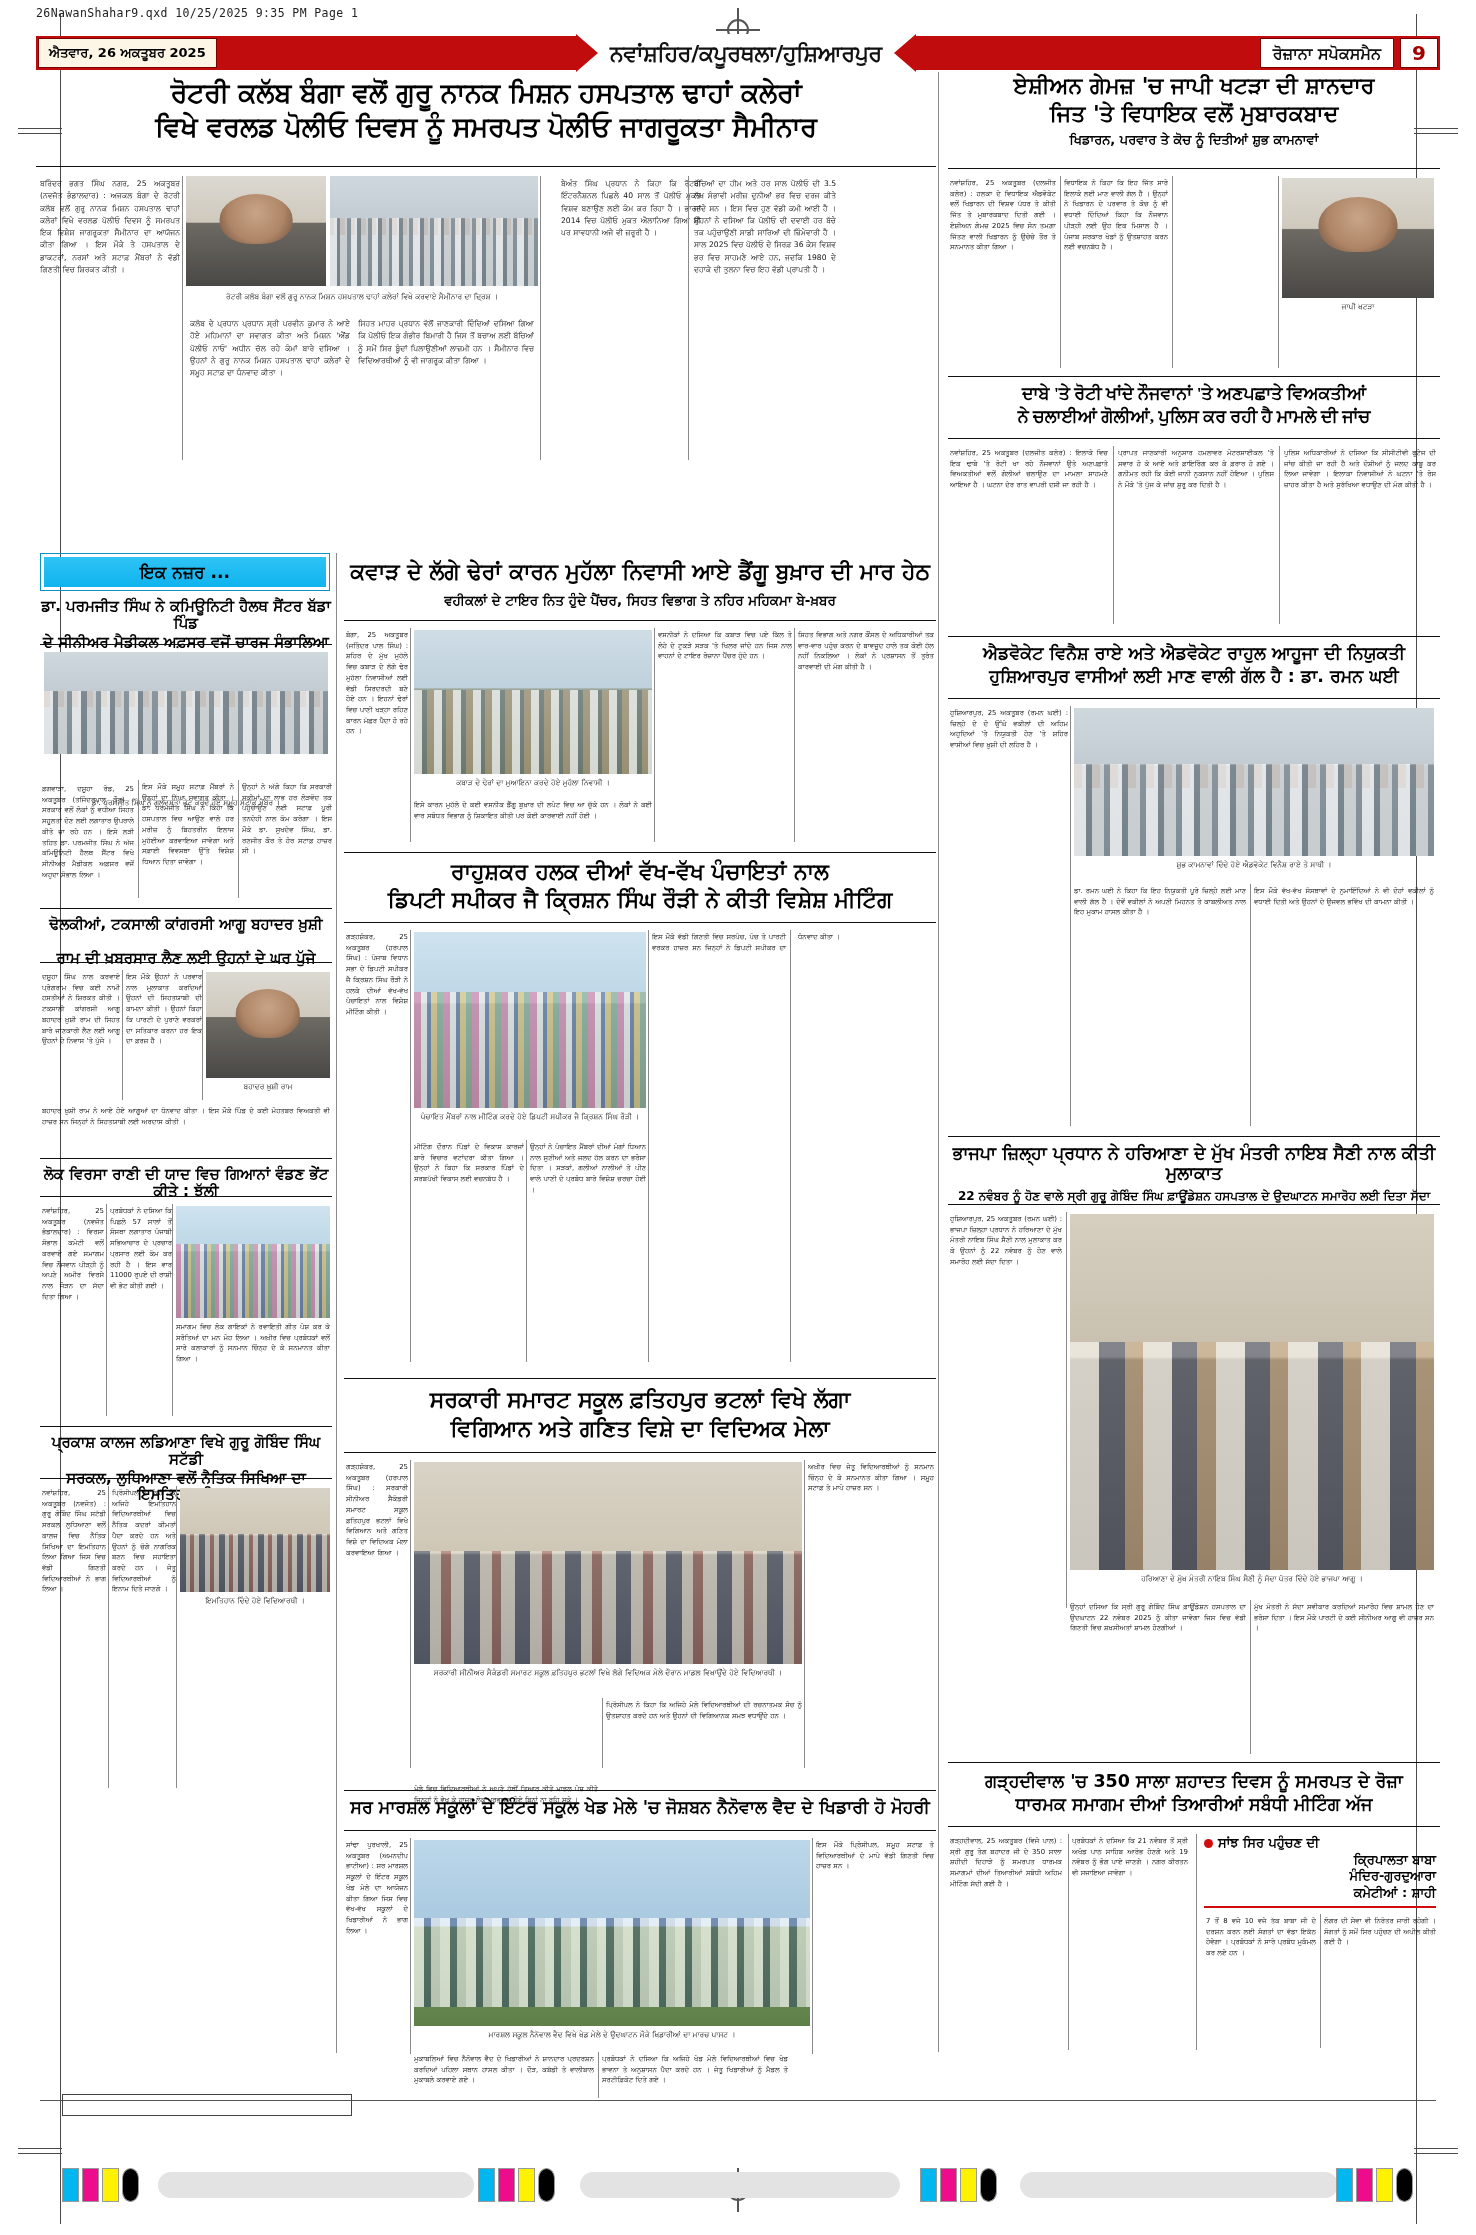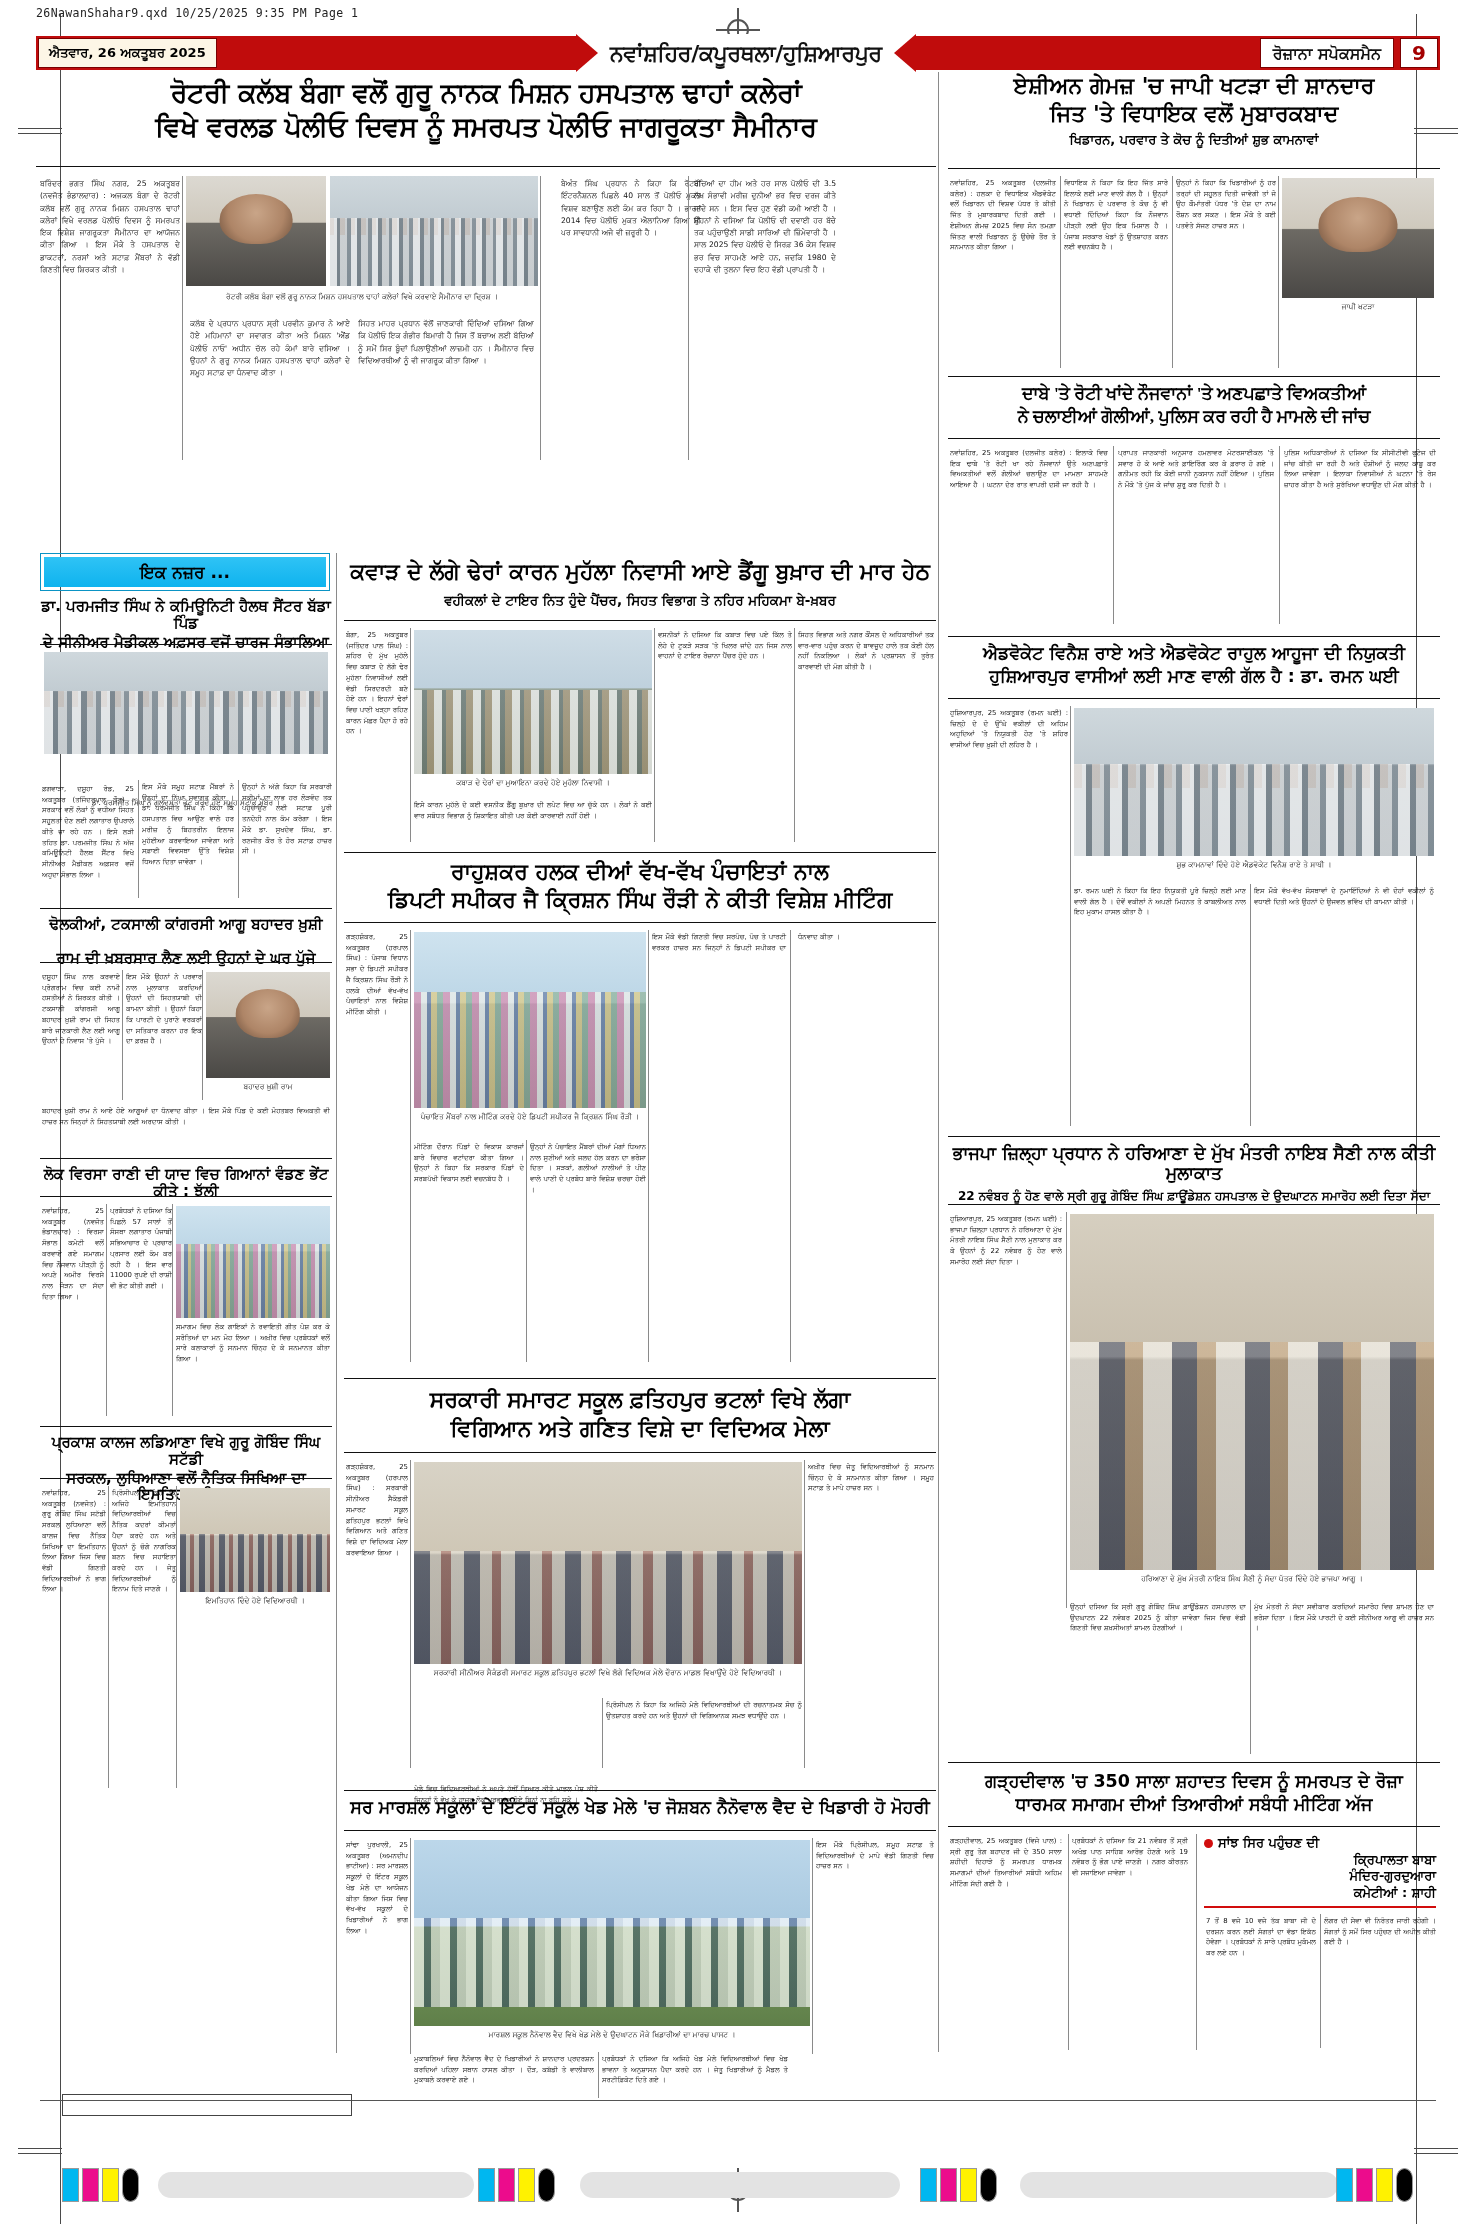--- a/index.html
+++ b/index.html
@@ -241,21 +241,20 @@
     <div class="hl hl-lg" style="margin-top:3px;">ਜਿਤ 'ਤੇ ਵਿਧਾਇਕ ਵਲੋਂ ਮੁਬਾਰਕਬਾਦ</div>
     <div class="subhl" style="margin-top:6px;">ਖਿਡਾਰਨ, ਪਰਵਾਰ ਤੇ ਕੋਚ ਨੂੰ ਦਿਤੀਆਂ ਸ਼ੁਭ ਕਾਮਨਾਵਾਂ</div>
   </div>
   <div class="rule" style="position:absolute;left:948px;top:168px;width:492px;"></div>
 
   <div class="photo portrait" style="position:absolute;left:1282px;top:178px;width:152px;height:120px;"></div>
   <div class="cap" style="position:absolute;left:1282px;top:300px;width:152px;">ਜਾਪੀ ਖਟੜਾ</div>
 
   <div class="body-col tiny" style="position:absolute;left:950px;top:178px;width:106px;height:190px;">ਨਵਾਂਸ਼ਹਿਰ, 25 ਅਕਤੂਬਰ (ਦਲਜੀਤ ਕਲੇਰ) : ਹਲਕਾ ਦੇ ਵਿਧਾਇਕ ਐਡਵੋਕੇਟ ਵਲੋਂ ਖਿਡਾਰਨ ਦੀ ਵਿਸ਼ਵ ਪੱਧਰ ਤੇ ਕੀਤੀ ਜਿੱਤ ਤੇ ਮੁਬਾਰਕਬਾਦ ਦਿਤੀ ਗਈ । ਏਸ਼ੀਅਨ ਗੇਮਜ਼ 2025 ਵਿਚ ਸੋਨ ਤਮਗ਼ਾ ਜਿੱਤਣ ਵਾਲੀ ਖਿਡਾਰਨ ਨੂੰ ਉਚੇਚੇ ਤੌਰ ਤੇ ਸਨਮਾਨਤ ਕੀਤਾ ਗਿਆ ।</div>
   <div class="body-col tiny" style="position:absolute;left:1064px;top:178px;width:104px;height:190px;">ਵਿਧਾਇਕ ਨੇ ਕਿਹਾ ਕਿ ਇਹ ਜਿੱਤ ਸਾਰੇ ਇਲਾਕੇ ਲਈ ਮਾਣ ਵਾਲੀ ਗੱਲ ਹੈ । ਉਨ੍ਹਾਂ ਨੇ ਖਿਡਾਰਨ ਦੇ ਪਰਵਾਰ ਤੇ ਕੋਚ ਨੂੰ ਵੀ ਵਧਾਈ ਦਿੰਦਿਆਂ ਕਿਹਾ ਕਿ ਨੌਜਵਾਨ ਪੀੜ੍ਹੀ ਲਈ ਉਹ ਇਕ ਮਿਸਾਲ ਹੈ । ਪੰਜਾਬ ਸਰਕਾਰ ਖੇਡਾਂ ਨੂੰ ਉਤਸ਼ਾਹਤ ਕਰਨ ਲਈ ਵਚਨਬੱਧ ਹੈ ।</div>
-  <div class="body-col tiny" style="position:absolute;left:1176px;top:178px;width:100px;height:190px;">ਉਨ੍ਹਾਂ ਨੇ ਕਿਹਾ ਕਿ ਖਿਡਾਰੀਆਂ ਨੂੰ ਹਰ ਤਰ੍ਹਾਂ ਦੀ ਸਹੂਲਤ ਦਿਤੀ ਜਾਵੇਗੀ ਤਾਂ ਜੋ ਉਹ ਕੌਮਾਂਤਰੀ ਪੱਧਰ 'ਤੇ ਦੇਸ਼ ਦਾ ਨਾਮ ਰੌਸ਼ਨ ਕਰ ਸਕਣ । ਇਸ ਮੌਕੇ ਤੇ ਕਈ ਪਤਵੰਤੇ ਸੱਜਣ ਹਾਜ਼ਰ ਸਨ ।</div>
 
   <div class="vrule" style="left:1060px;top:176px;height:192px;"></div>
   <div class="vrule" style="left:1172px;top:176px;height:192px;"></div>
   <div class="vrule" style="left:1278px;top:176px;height:192px;"></div>
 
   <div class="rule" style="position:absolute;left:948px;top:376px;width:492px;"></div>
   <div style="position:absolute;left:948px;top:384px;width:492px;font-family:Liberation Serif, serif;">
     <div class="hl hl-md">ਦਾਬੇ 'ਤੇ ਰੋਟੀ ਖਾਂਦੇ ਨੌਜਵਾਨਾਂ 'ਤੇ ਅਣਪਛਾਤੇ ਵਿਅਕਤੀਆਂ</div>
     <div class="hl hl-md" style="margin-top:3px;">ਨੇ ਚਲਾਈਆਂ ਗੋਲੀਆਂ, ਪੁਲਿਸ ਕਰ ਰਹੀ ਹੈ ਮਾਮਲੇ ਦੀ ਜਾਂਚ</div>
   </div>

